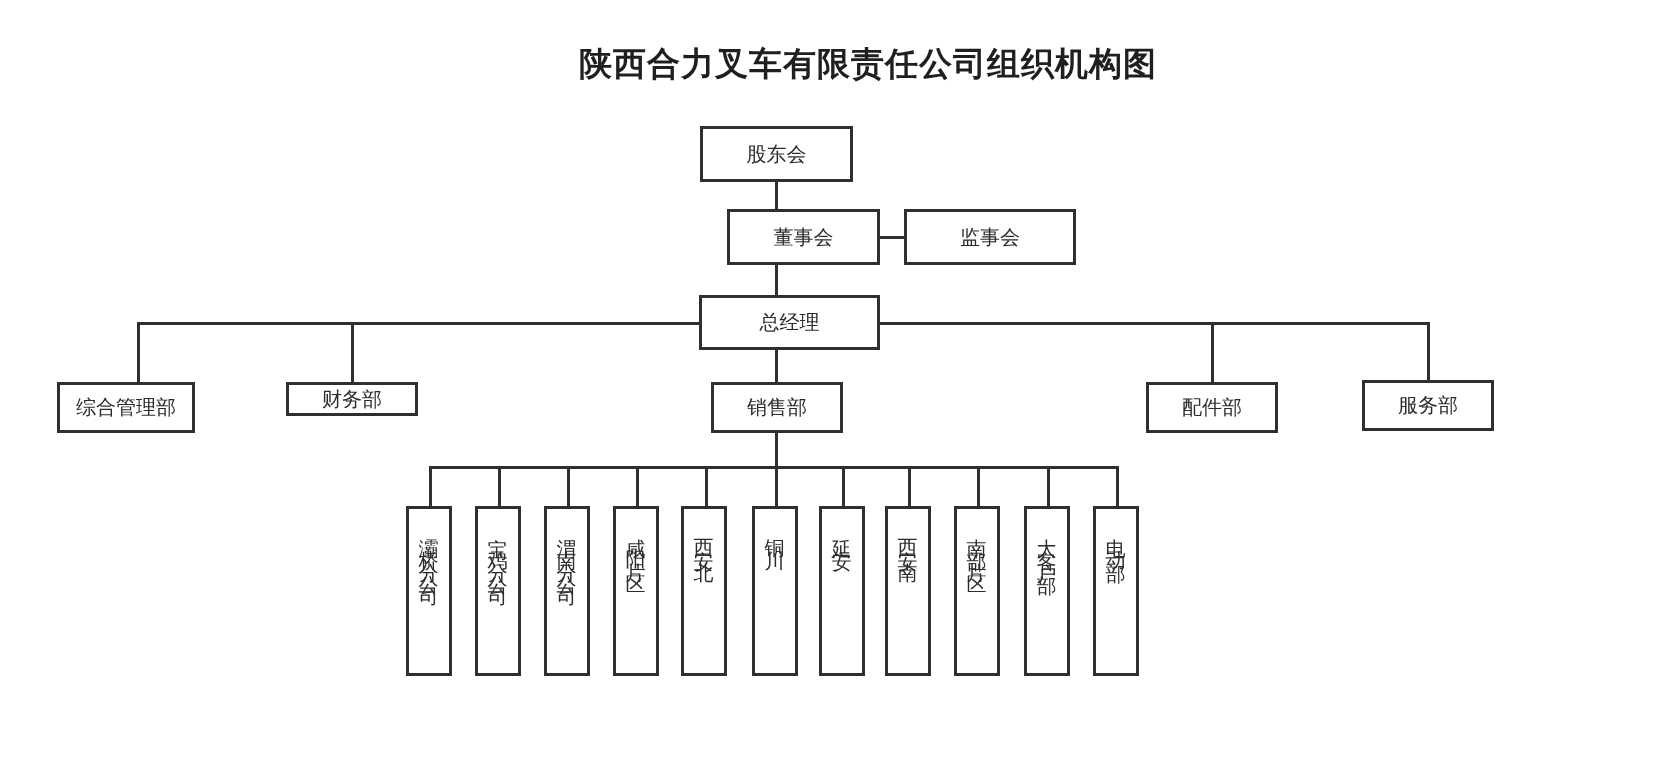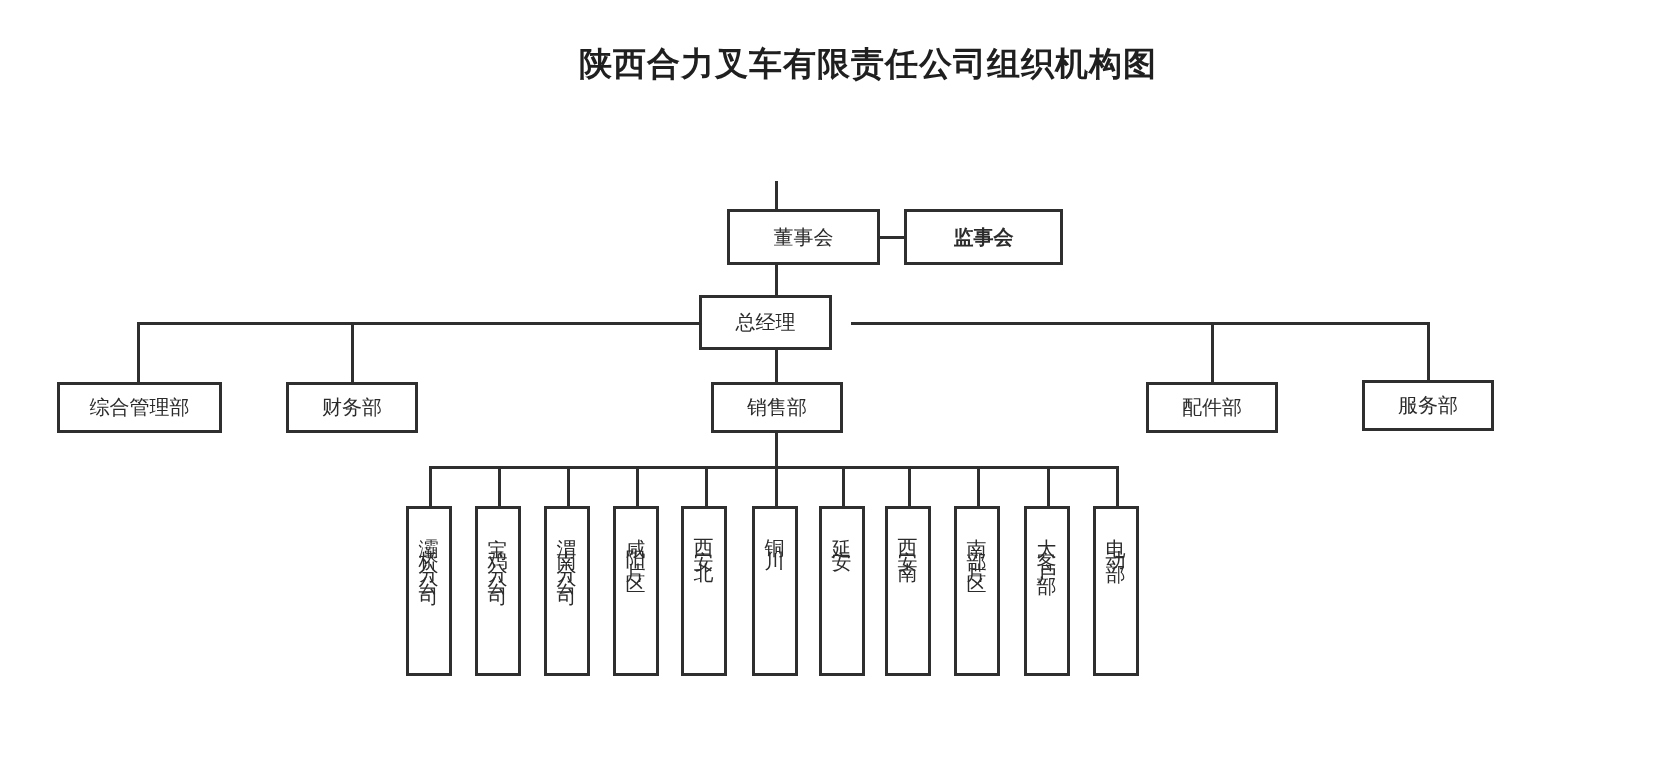--- a/index.html
+++ b/index.html
@@ -110,36 +110,39 @@
   <div class="ln v" style="left:567px; top:466px; height:41px;"></div>
   <div class="ln v" style="left:636px; top:466px; height:41px;"></div>
   <div class="ln v" style="left:705px; top:466px; height:41px;"></div>
   <div class="ln v" style="left:775px; top:466px; height:41px;"></div>
   <div class="ln v" style="left:842px; top:466px; height:41px;"></div>
   <div class="ln v" style="left:908px; top:466px; height:41px;"></div>
   <div class="ln v" style="left:977px; top:466px; height:41px;"></div>
   <div class="ln v" style="left:1047px; top:466px; height:41px;"></div>
   <div class="ln v" style="left:1116px; top:466px; height:41px;"></div>
 
+  <div class="node" style="left:700px; top:126px; width:153px; height:56px;">
+    <span>股东会</span>
+  </div>
 
   <div class="node" style="left:700px; top:209px; width:153px; height:56px;margin-left:27px;">
     <span>董事会</span>
   </div>
-  <div class="node" style="left:904px; top:209px; width:159px; height:56px;font-weight:bold;">
+  <div class="node" style="left:904px; top:209px; width:172px; height:56px;">
     <span>监事会</span>
   </div>
 
-  <div class="node" style="left:699px; top:295px; width:133px; height:55px;">
+  <div class="node" style="left:699px; top:295px; width:181px; height:55px;">
     <span>总经理</span>
   </div>
 
-  <div class="node" style="left:57px; top:382px; width:165px; height:51px;">
+  <div class="node" style="left:57px; top:382px; width:138px; height:51px;">
     <span>综合管理部</span>
   </div>
-  <div class="node" style="left:286px; top:382px; width:132px; height:51px;">
+  <div class="node" style="left:286px; top:382px; width:132px; height:34px;">
     <span>财务部</span>
   </div>
   <div class="node" style="left:711px; top:382px; width:132px; height:51px;">
     <span>销售部</span>
   </div>
   <div class="node" style="left:1146px; top:382px; width:132px; height:51px;">
     <span>配件部</span>
   </div>
   <div class="node" style="left:1362px; top:380px; width:132px; height:51px;">
     <span>服务部</span>

